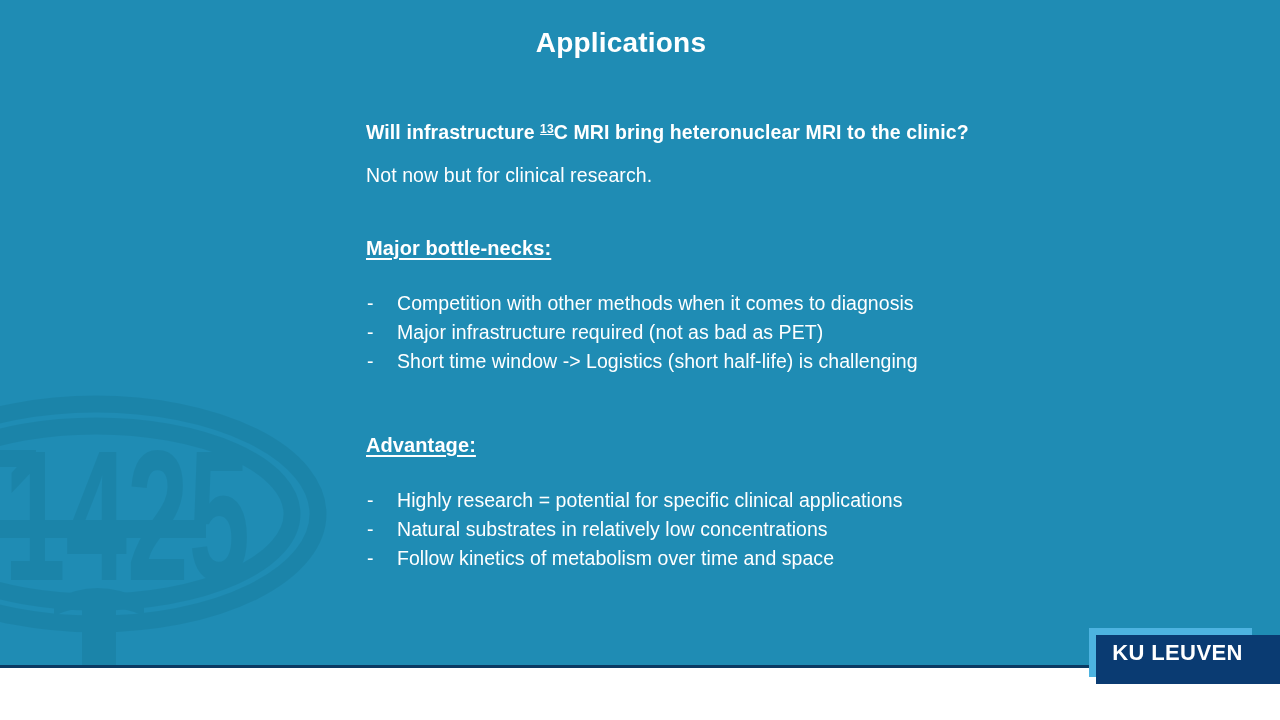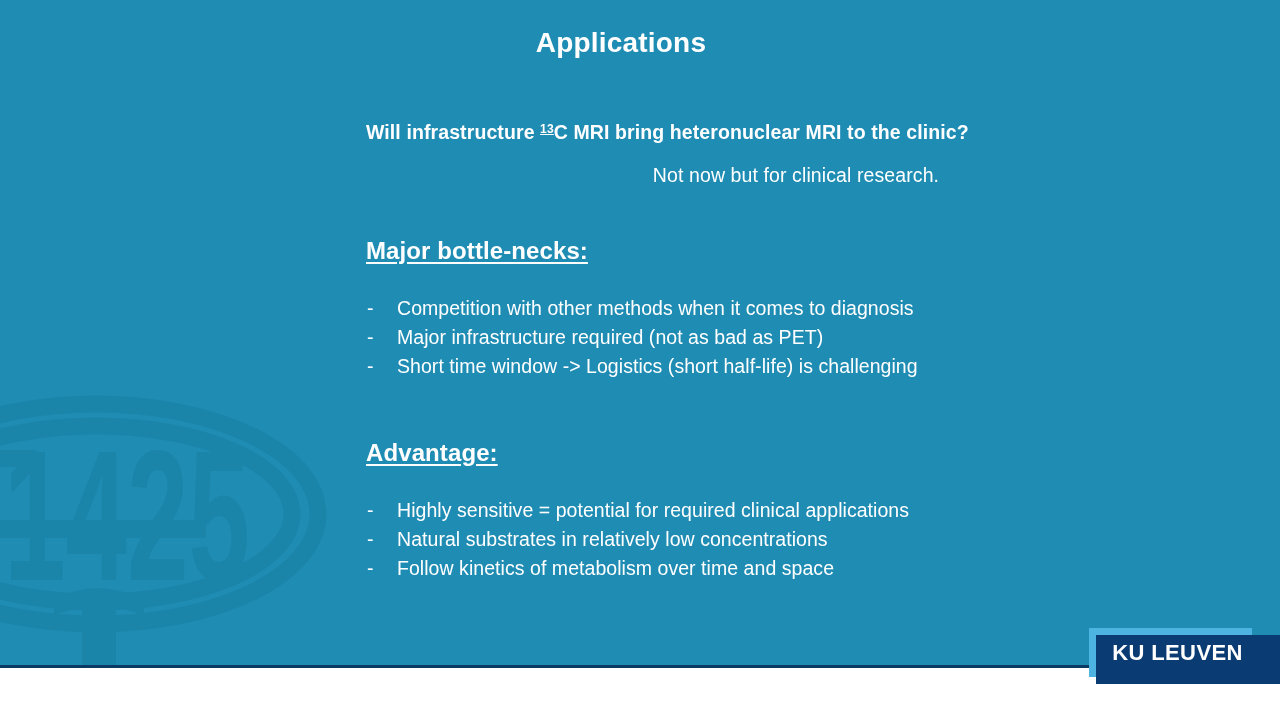--- a/index.html
+++ b/index.html
@@ -79,28 +79,27 @@
     line-height: 0;
     text-decoration: underline;
   }
 
   .lead-answer {
     font-size: 19.5px;
     font-weight: normal;
     line-height: 1.28;
     margin: 0;
     letter-spacing: 0.1px;
-    text-align: center;
   }
 
   .section {
     margin-top: 0;
   }
   .section-heading {
-    font-size: 24px;
+    font-size: 20px;
     font-weight: bold;
     text-decoration: underline;
     text-underline-offset: 3px;
     color: #ffffff;
     letter-spacing: 0.1px;
     margin: 0;
   }
 
   .bullet-list {
     list-style: none;
@@ -247,21 +246,21 @@
       <div class="gap-advantage"></div>
 
       <div class="section">
         <p class="section-heading">Advantage:</p>
 
         <div class="gap-after-head-2"></div>
 
         <ul class="bullet-list">
           <li class="bullet-item">
             <span class="bullet-marker">-</span>
-            <span>Highly sensitive = potential for required clinical applications</span>
+            <span>Highly research = potential for specific clinical applications</span>
           </li>
           <li class="bullet-item">
             <span class="bullet-marker">-</span>
             <span>Natural substrates in relatively low concentrations</span>
           </li>
           <li class="bullet-item">
             <span class="bullet-marker">-</span>
             <span>Follow kinetics of metabolism over time and space</span>
           </li>
         </ul>

